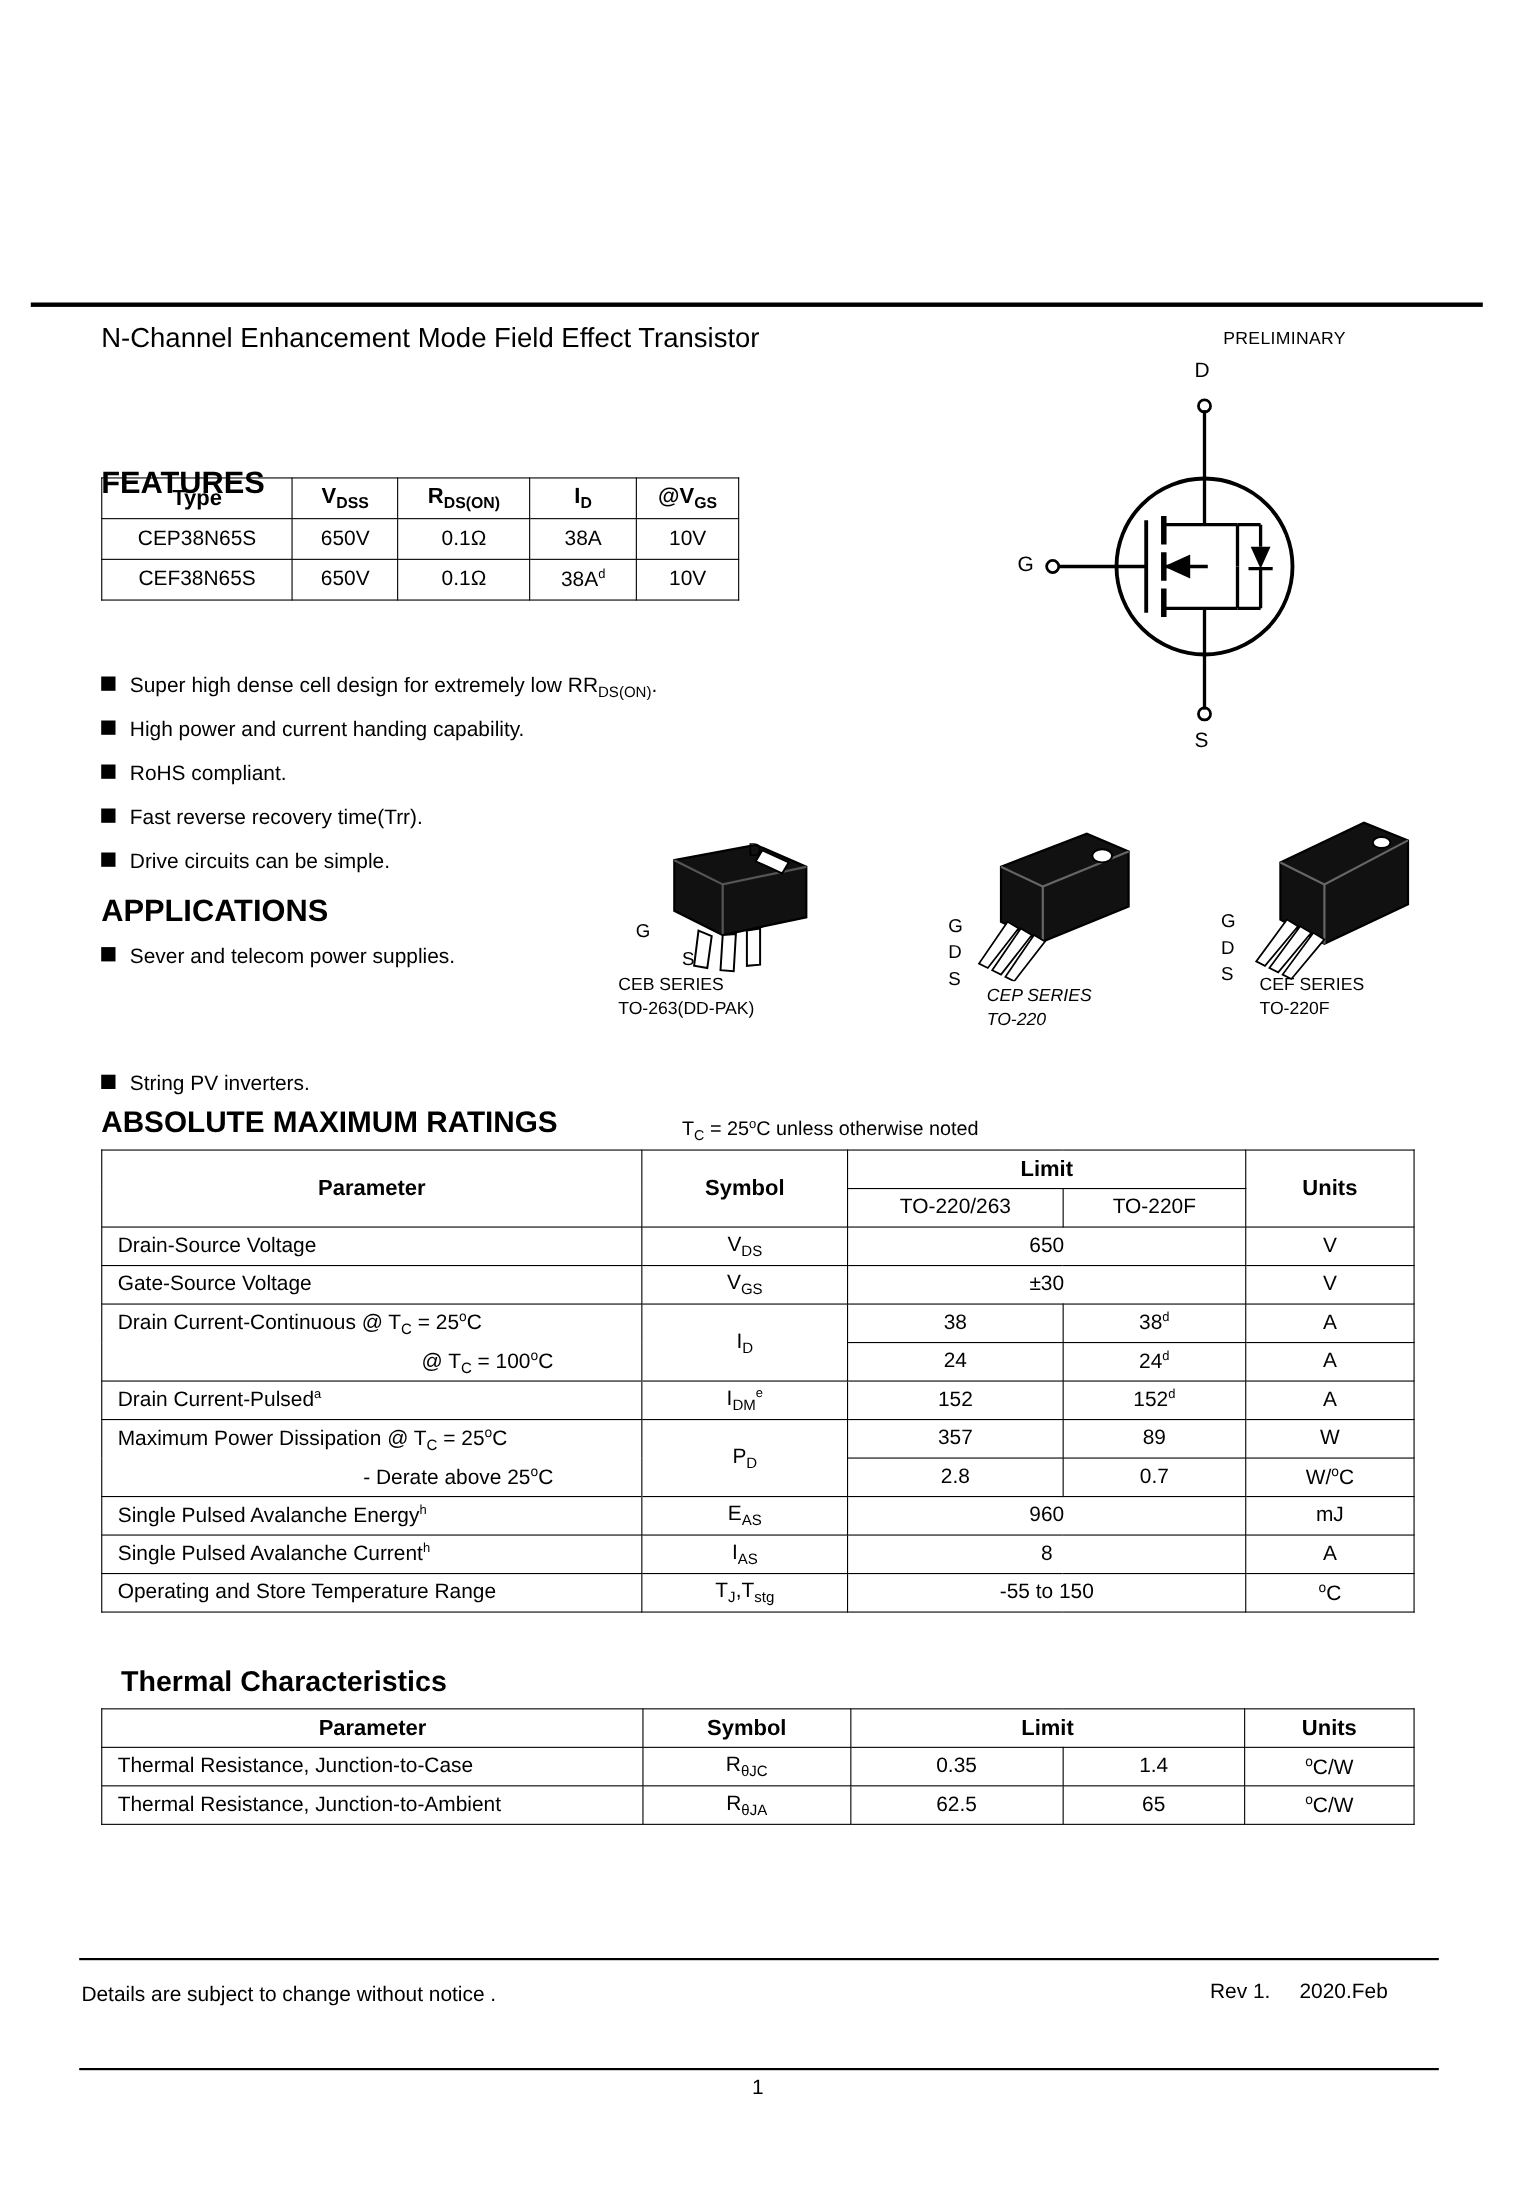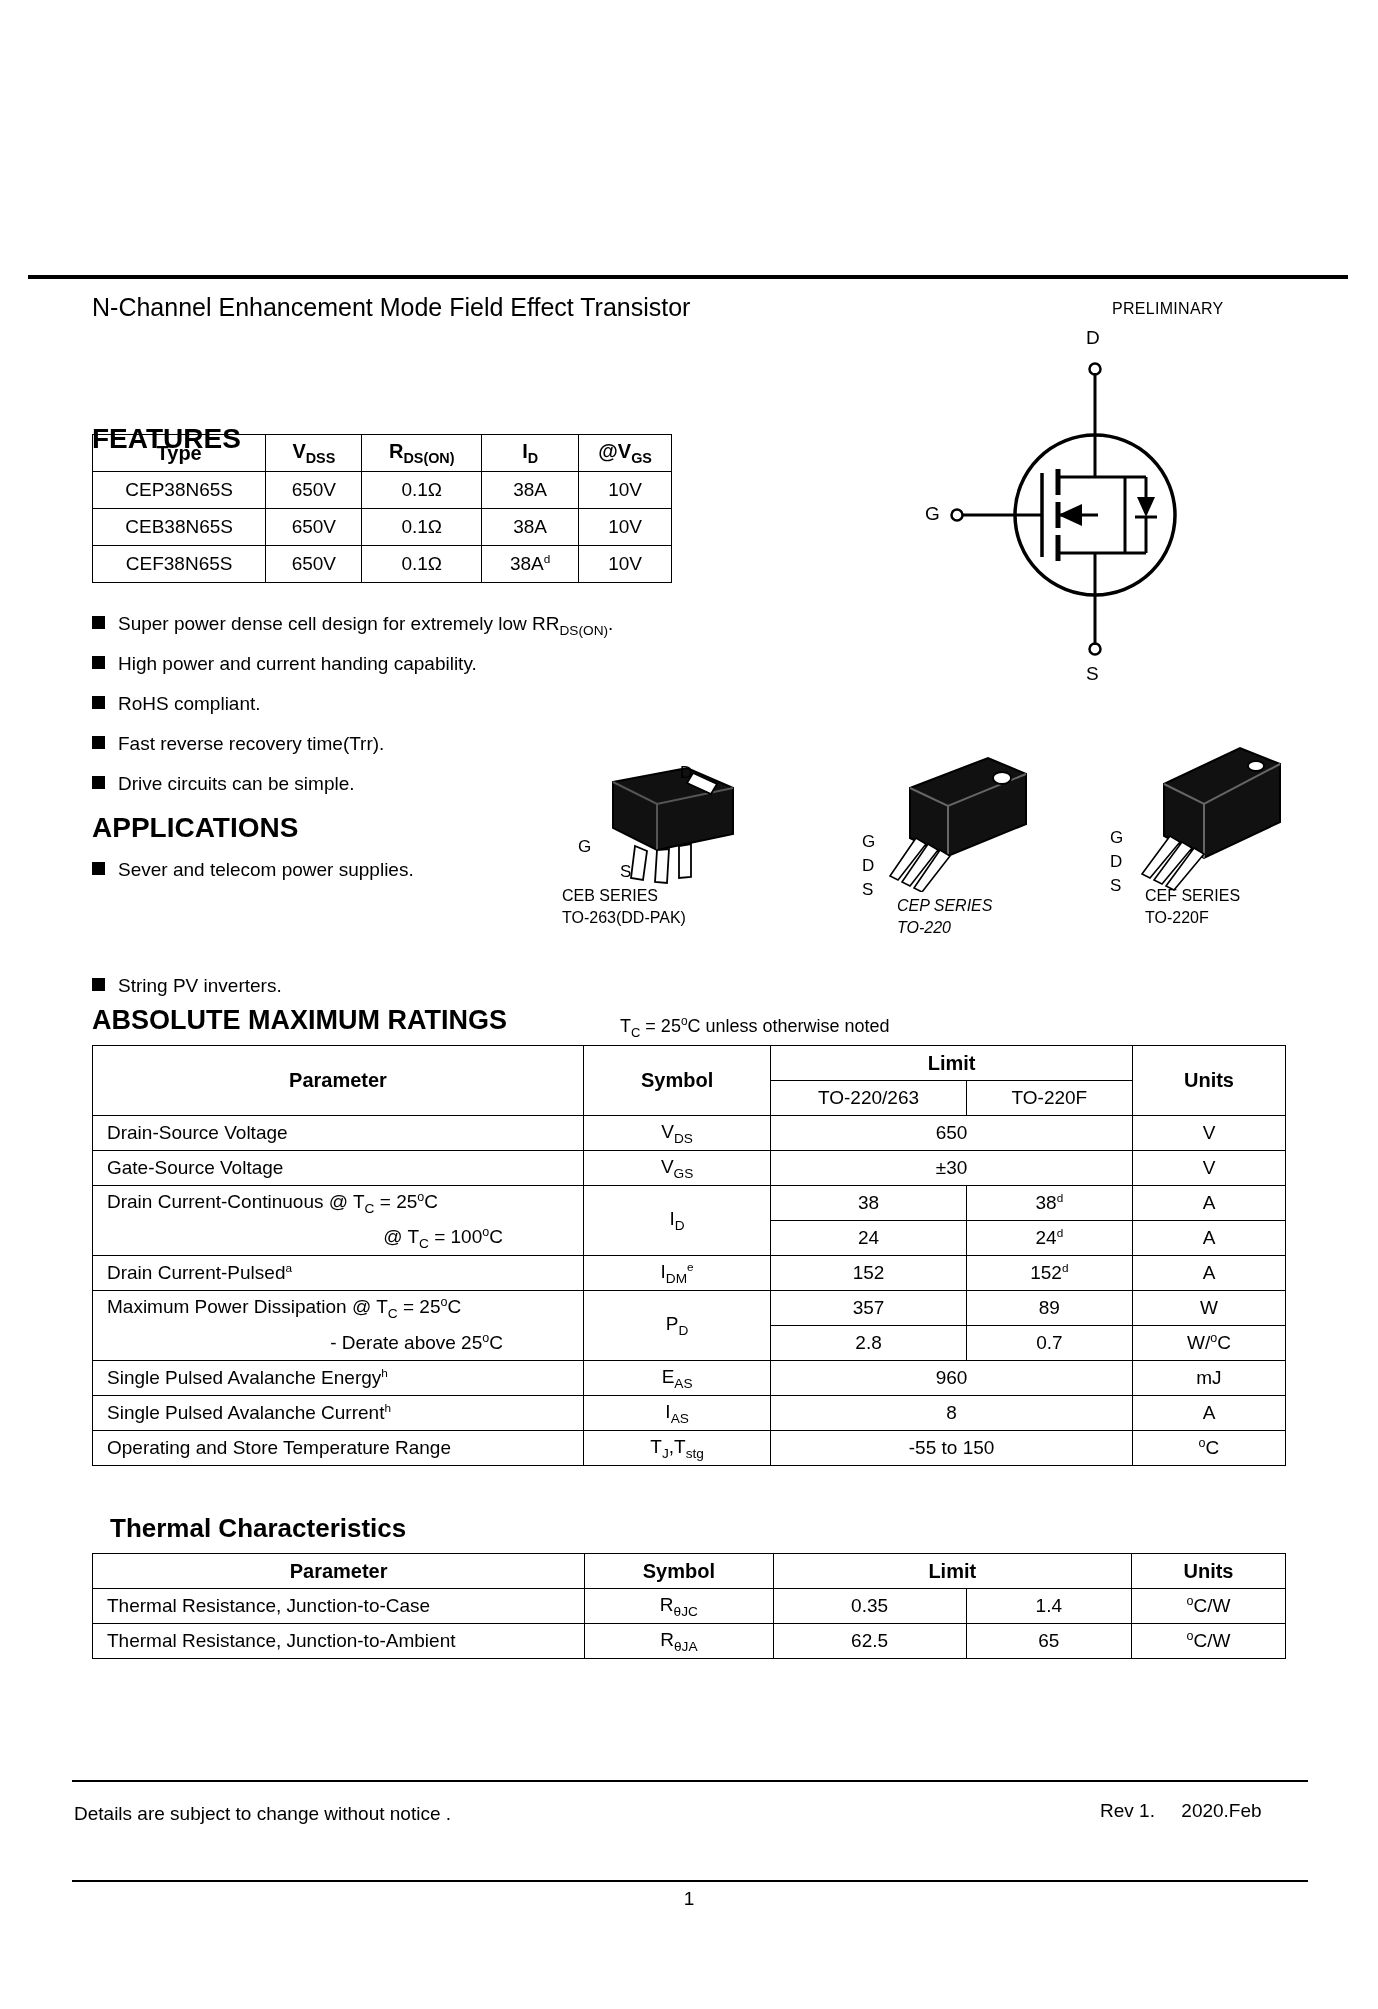--- a/index.html
+++ b/index.html
@@ -267,38 +267,31 @@
     </thead>
     <tbody>
       <tr>
         <td>CEP38N65S</td>
         <td>650V</td>
         <td>0.1Ω</td>
         <td>38A</td>
         <td>10V</td>
       </tr>
       <tr>
-        <td>CEB38N65S</td>
-        <td>650V</td>
-        <td>0.1Ω</td>
-        <td>38A</td>
-        <td>10V</td>
-      </tr>
-      <tr>
         <td>CEF38N65S</td>
         <td>650V</td>
         <td>0.1Ω</td>
         <td><span>38A</span><span class="sup-small">d</span></td>
         <td>10V</td>
       </tr>
     </tbody>
   </table>
 
   <div class="bullet b1">
-    <span class="sq"></span><span>Super power dense cell design for extremely low R</span>R<sub>DS(ON)</sub>.
+    <span class="sq"></span><span>Super high dense cell design for extremely low R</span>R<sub>DS(ON)</sub>.
   </div>
   <div class="bullet b2">
     <span class="sq"></span><span>High power and current handing capability.</span>
   </div>
   <div class="bullet b3">
     <span class="sq"></span><span>RoHS compliant.</span>
   </div>
   <div class="bullet b4">
     <span class="sq"></span><span>Fast reverse recovery time(Trr).</span>
   </div>

